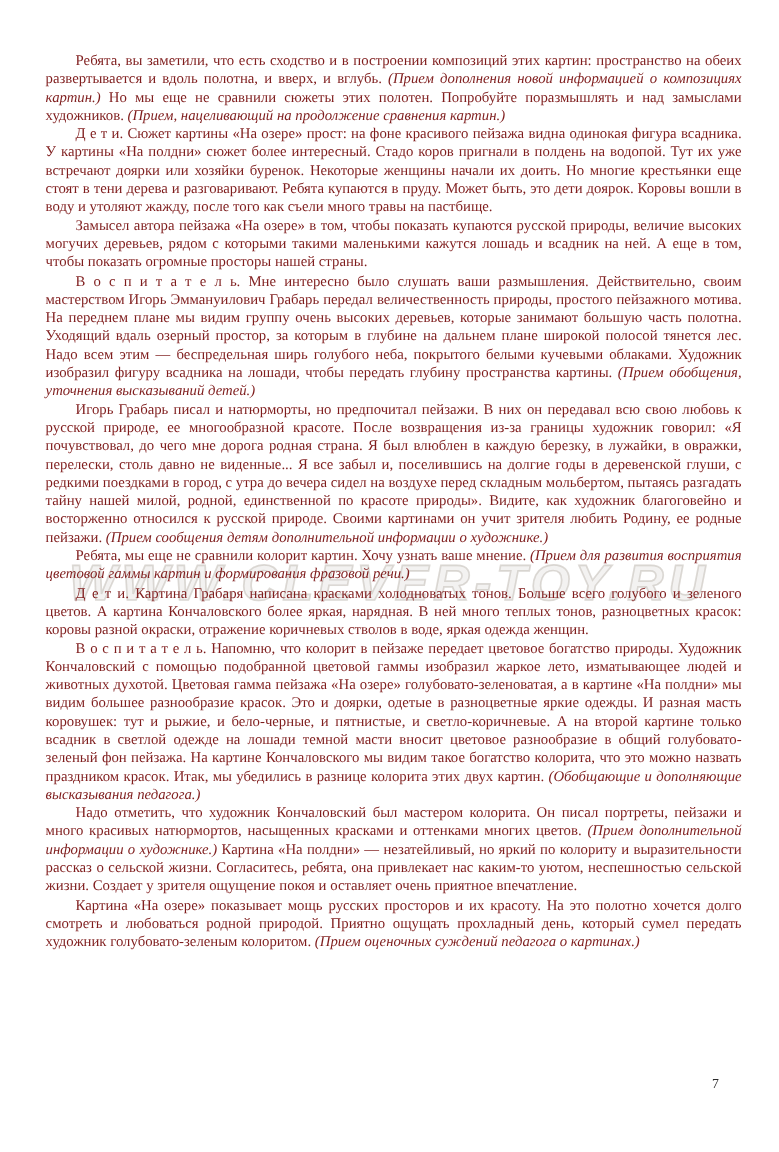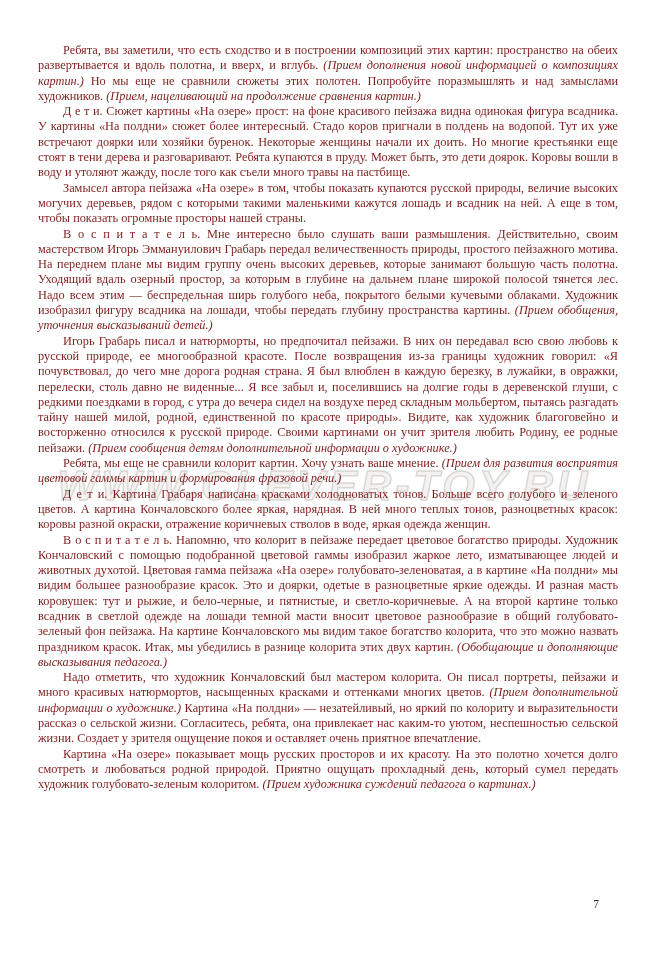--- a/index.html
+++ b/index.html
@@ -74,17 +74,17 @@
   <div class="text-column">
       <p class="para"><span>Ребята, вы заметили, что есть сходство и в построении композиций этих картин: пространство на обеих развертывается и вдоль полотна, и вверх, и вглубь. </span><em>(Прием дополнения новой информацией о композициях картин.)</em><span> Но мы еще не сравнили сюжеты этих полотен. Попробуйте поразмышлять и над замыслами художников. </span><em>(Прием, нацеливающий на продолжение сравнения картин.)</em></p>
       <p class="para"><span>Д е т и. Сюжет картины «На озере» прост: на фоне красивого пейзажа видна одинокая фигура всадника. У картины «На полдни» сюжет более интересный. Стадо коров пригнали в полдень на водопой. Тут их уже встречают доярки или хозяйки буренок. Некоторые женщины начали их доить. Но многие крестьянки еще стоят в тени дерева и разговаривают. Ребята купаются в пруду. Может быть, это дети доярок. Коровы вошли в воду и утоляют жажду, после того как съели много травы на пастбище.</span></p>
       <p class="para"><span>Замысел автора пейзажа «На озере» в том, чтобы показать купаются русской природы, величие высоких могучих деревьев, рядом с которыми такими маленькими кажутся лошадь и всадник на ней. А еще в том, чтобы показать огромные просторы нашей страны.</span></p>
       <p class="para"><span>В о с п и т а т е л ь. Мне интересно было слушать ваши размышления. Действительно, своим мастерством Игорь Эммануилович Грабарь передал величественность природы, простого пейзажного мотива. На переднем плане мы видим группу очень высоких деревьев, которые занимают большую часть полотна. Уходящий вдаль озерный простор, за которым в глубине на дальнем плане широкой полосой тянется лес. Надо всем этим — беспредельная ширь голубого неба, покрытого белыми кучевыми облаками. Художник изобразил фигуру всадника на лошади, чтобы передать глубину пространства картины. </span><em>(Прием обобщения, уточнения высказываний детей.)</em></p>
       <p class="para"><span>Игорь Грабарь писал и натюрморты, но предпочитал пейзажи. В них он передавал всю свою любовь к русской природе, ее многообразной красоте. После возвращения из-за границы художник говорил: «Я почувствовал, до чего мне дорога родная страна. Я был влюблен в каждую березку, в лужайки, в овражки, перелески, столь давно не виденные... Я все забыл и, поселившись на долгие годы в деревенской глуши, с редкими поездками в город, с утра до вечера сидел на воздухе перед складным мольбертом, пытаясь разгадать тайну нашей милой, родной, единственной по красоте природы». Видите, как художник благоговейно и восторженно относился к русской природе. Своими картинами он учит зрителя любить Родину, ее родные пейзажи. </span><em>(Прием сообщения детям дополнительной информации о художнике.)</em></p>
       <p class="para"><span>Ребята, мы еще не сравнили колорит картин. Хочу узнать ваше мнение. </span><em>(Прием для развития восприятия цветовой гаммы картин и формирования фразовой речи.)</em></p>
       <p class="para"><span>Д е т и. Картина Грабаря написана красками холодноватых тонов. Больше всего голубого и зеленого цветов. А картина Кончаловского более яркая, нарядная. В ней много теплых тонов, разноцветных красок: коровы разной окраски, отражение коричневых стволов в воде, яркая одежда женщин.</span></p>
       <p class="para"><span>В о с п и т а т е л ь. Напомню, что колорит в пейзаже передает цветовое богатство природы. Художник Кончаловский с помощью подобранной цветовой гаммы изобразил жаркое лето, изматывающее людей и животных духотой. Цветовая гамма пейзажа «На озере» голубовато-зеленоватая, а в картине «На полдни» мы видим большее разнообразие красок. Это и доярки, одетые в разноцветные яркие одежды. И разная масть коровушек: тут и рыжие, и бело-черные, и пятнистые, и светло-коричневые. А на второй картине только всадник в светлой одежде на лошади темной масти вносит цветовое разнообразие в общий голубовато-зеленый фон пейзажа. На картине Кончаловского мы видим такое богатство колорита, что это можно назвать праздником красок. Итак, мы убедились в разнице колорита этих двух картин. </span><em>(Обобщающие и дополняющие высказывания педагога.)</em></p>
       <p class="para"><span>Надо отметить, что художник Кончаловский был мастером колорита. Он писал портреты, пейзажи и много красивых натюрмортов, насыщенных красками и оттенками многих цветов. </span><em>(Прием дополнительной информации о художнике.)</em><span> Картина «На полдни» — незатейливый, но яркий по колориту и выразительности рассказ о сельской жизни. Согласитесь, ребята, она привлекает нас каким-то уютом, неспешностью сельской жизни. Создает у зрителя ощущение покоя и оставляет очень приятное впечатление.</span></p>
-      <p class="para"><span>Картина «На озере» показывает мощь русских просторов и их красоту. На это полотно хочется долго смотреть и любоваться родной природой. Приятно ощущать прохладный день, который сумел передать художник голубовато-зеленым колоритом. </span><em>(Прием художника суждений педагога о картинах.)</em></p>
+      <p class="para"><span>Картина «На озере» показывает мощь русских просторов и их красоту. На это полотно хочется долго смотреть и любоваться родной природой. Приятно ощущать прохладный день, который сумел передать художник голубовато-зеленым колоритом. </span><em>(Прием оценочных суждений педагога о картинах.)</em></p>
     </div>
 
   <div class="page-number">7</div>
 </div>
 
 </body></html>

